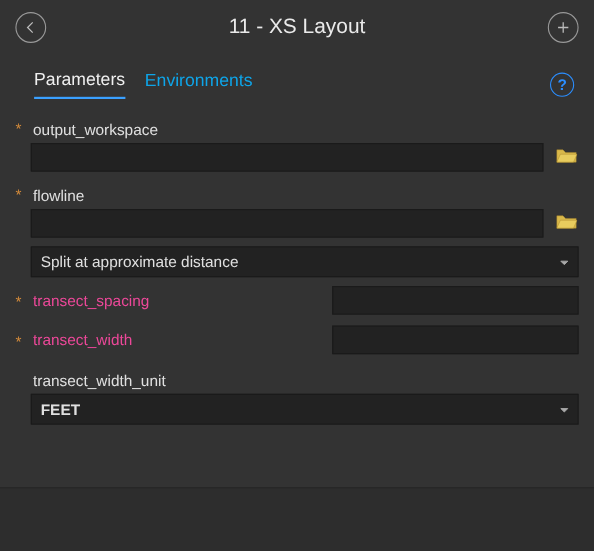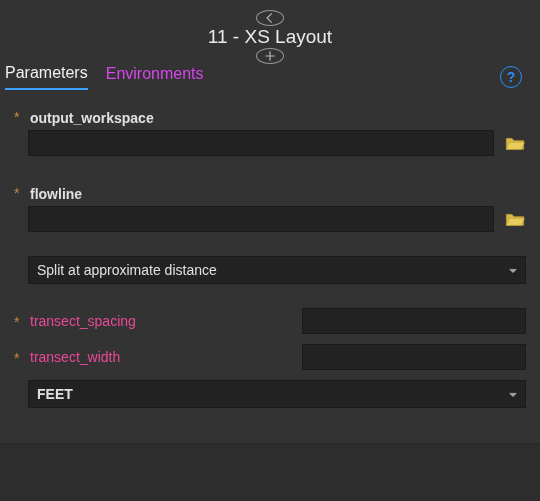--- a/index.html
+++ b/index.html
@@ -9,21 +9,20 @@
     font-family: "Segoe UI", Arial, sans-serif;
     color: #e0e0e0;
     font-size: 14px;
     overflow: hidden;
   }
   .header {
     display: flex;
     align-items: center;
     padding: 10px 14px 10px 14px;
     height: 50px;
-    flex-direction: column;
   }
   .back-btn {
     width: 28px; height: 28px;
     border: 1.5px solid #999;
     border-radius: 50%;
     display: flex; align-items: center; justify-content: center;
     cursor: pointer;
   }
   .back-btn svg { width: 14px; height: 14px; stroke: #bbb; fill: none; stroke-width: 2; }
   .title {
@@ -38,31 +37,31 @@
     border: 1.5px solid #999;
     border-radius: 50%;
     display: flex; align-items: center; justify-content: center;
     cursor: pointer;
   }
   .add-btn svg { width: 14px; height: 14px; stroke: #bbb; fill: none; stroke-width: 2; }
 
   .tabs-row {
     display: flex;
     align-items: center;
-    padding: 14px 18px 4px 5px;
+    padding: 14px 18px 4px 31px;
     position: relative;
   }
   .tab {
     margin-right: 18px;
     font-size: 16px;
     color: #e6e6e6;
     cursor: pointer;
     padding-bottom: 6px;
   }
-  .tab.inactive { color: #d946ef; }
+  .tab.inactive { color: #0ea5e9; }
   .tab.active { border-bottom: 2px solid #3aa0ff; color: #f0f0f0; }
   .help-btn {
     margin-left: auto;
     width: 22px; height: 22px;
     border: 1.5px solid #2b8eff;
     border-radius: 50%;
     display: flex; align-items: center; justify-content: center;
     color: #2b8eff;
     font-size: 14px;
     font-weight: 600;
@@ -82,27 +81,25 @@
     color: #d28a3a;
     font-size: 14px;
     line-height: 1;
     padding-top: 2px;
   }
   .label-col {
     flex: 1;
     color: #e0e0e0;
     font-size: 14px;
     padding: 6px 0 2px 2px;
-    font-weight: bold;
   }
   .input-row {
     display: flex;
-    align-items: center;
     padding-left: 14px;
-    margin-bottom: 24px;
+    margin-bottom: 8px;
   }
   .text-input {
     background: #222222;
     border: 1px solid #1a1a1a;
     height: 26px;
     color: #e0e0e0;
     padding: 2px 6px;
     font-size: 14px;
     outline: none;
   }
@@ -240,20 +237,24 @@
     <div class="lbl">transect_spacing</div>
     <input class="num-input" value="" style="">
   </div>
 
   <div class="inline-field">
     <div class="req-col">*</div>
     <div class="lbl">transect_width</div>
     <input class="num-input" value="" style="">
   </div>
 
+  <div class="row">
+    <div class="req-col"></div>
+    <div class="label-col">transect_width_unit</div>
+  </div>
   <div class="input-row">
     <div class="select" style="width:100%;font-weight:bold;">
       <span>FEET</span>
       <span class="chev">
         <svg viewBox="0 0 10 10">
             <path d="M1 3 L5 7 L9 3 Z"></path>
           </svg>
       </span>
     </div>
   </div>

